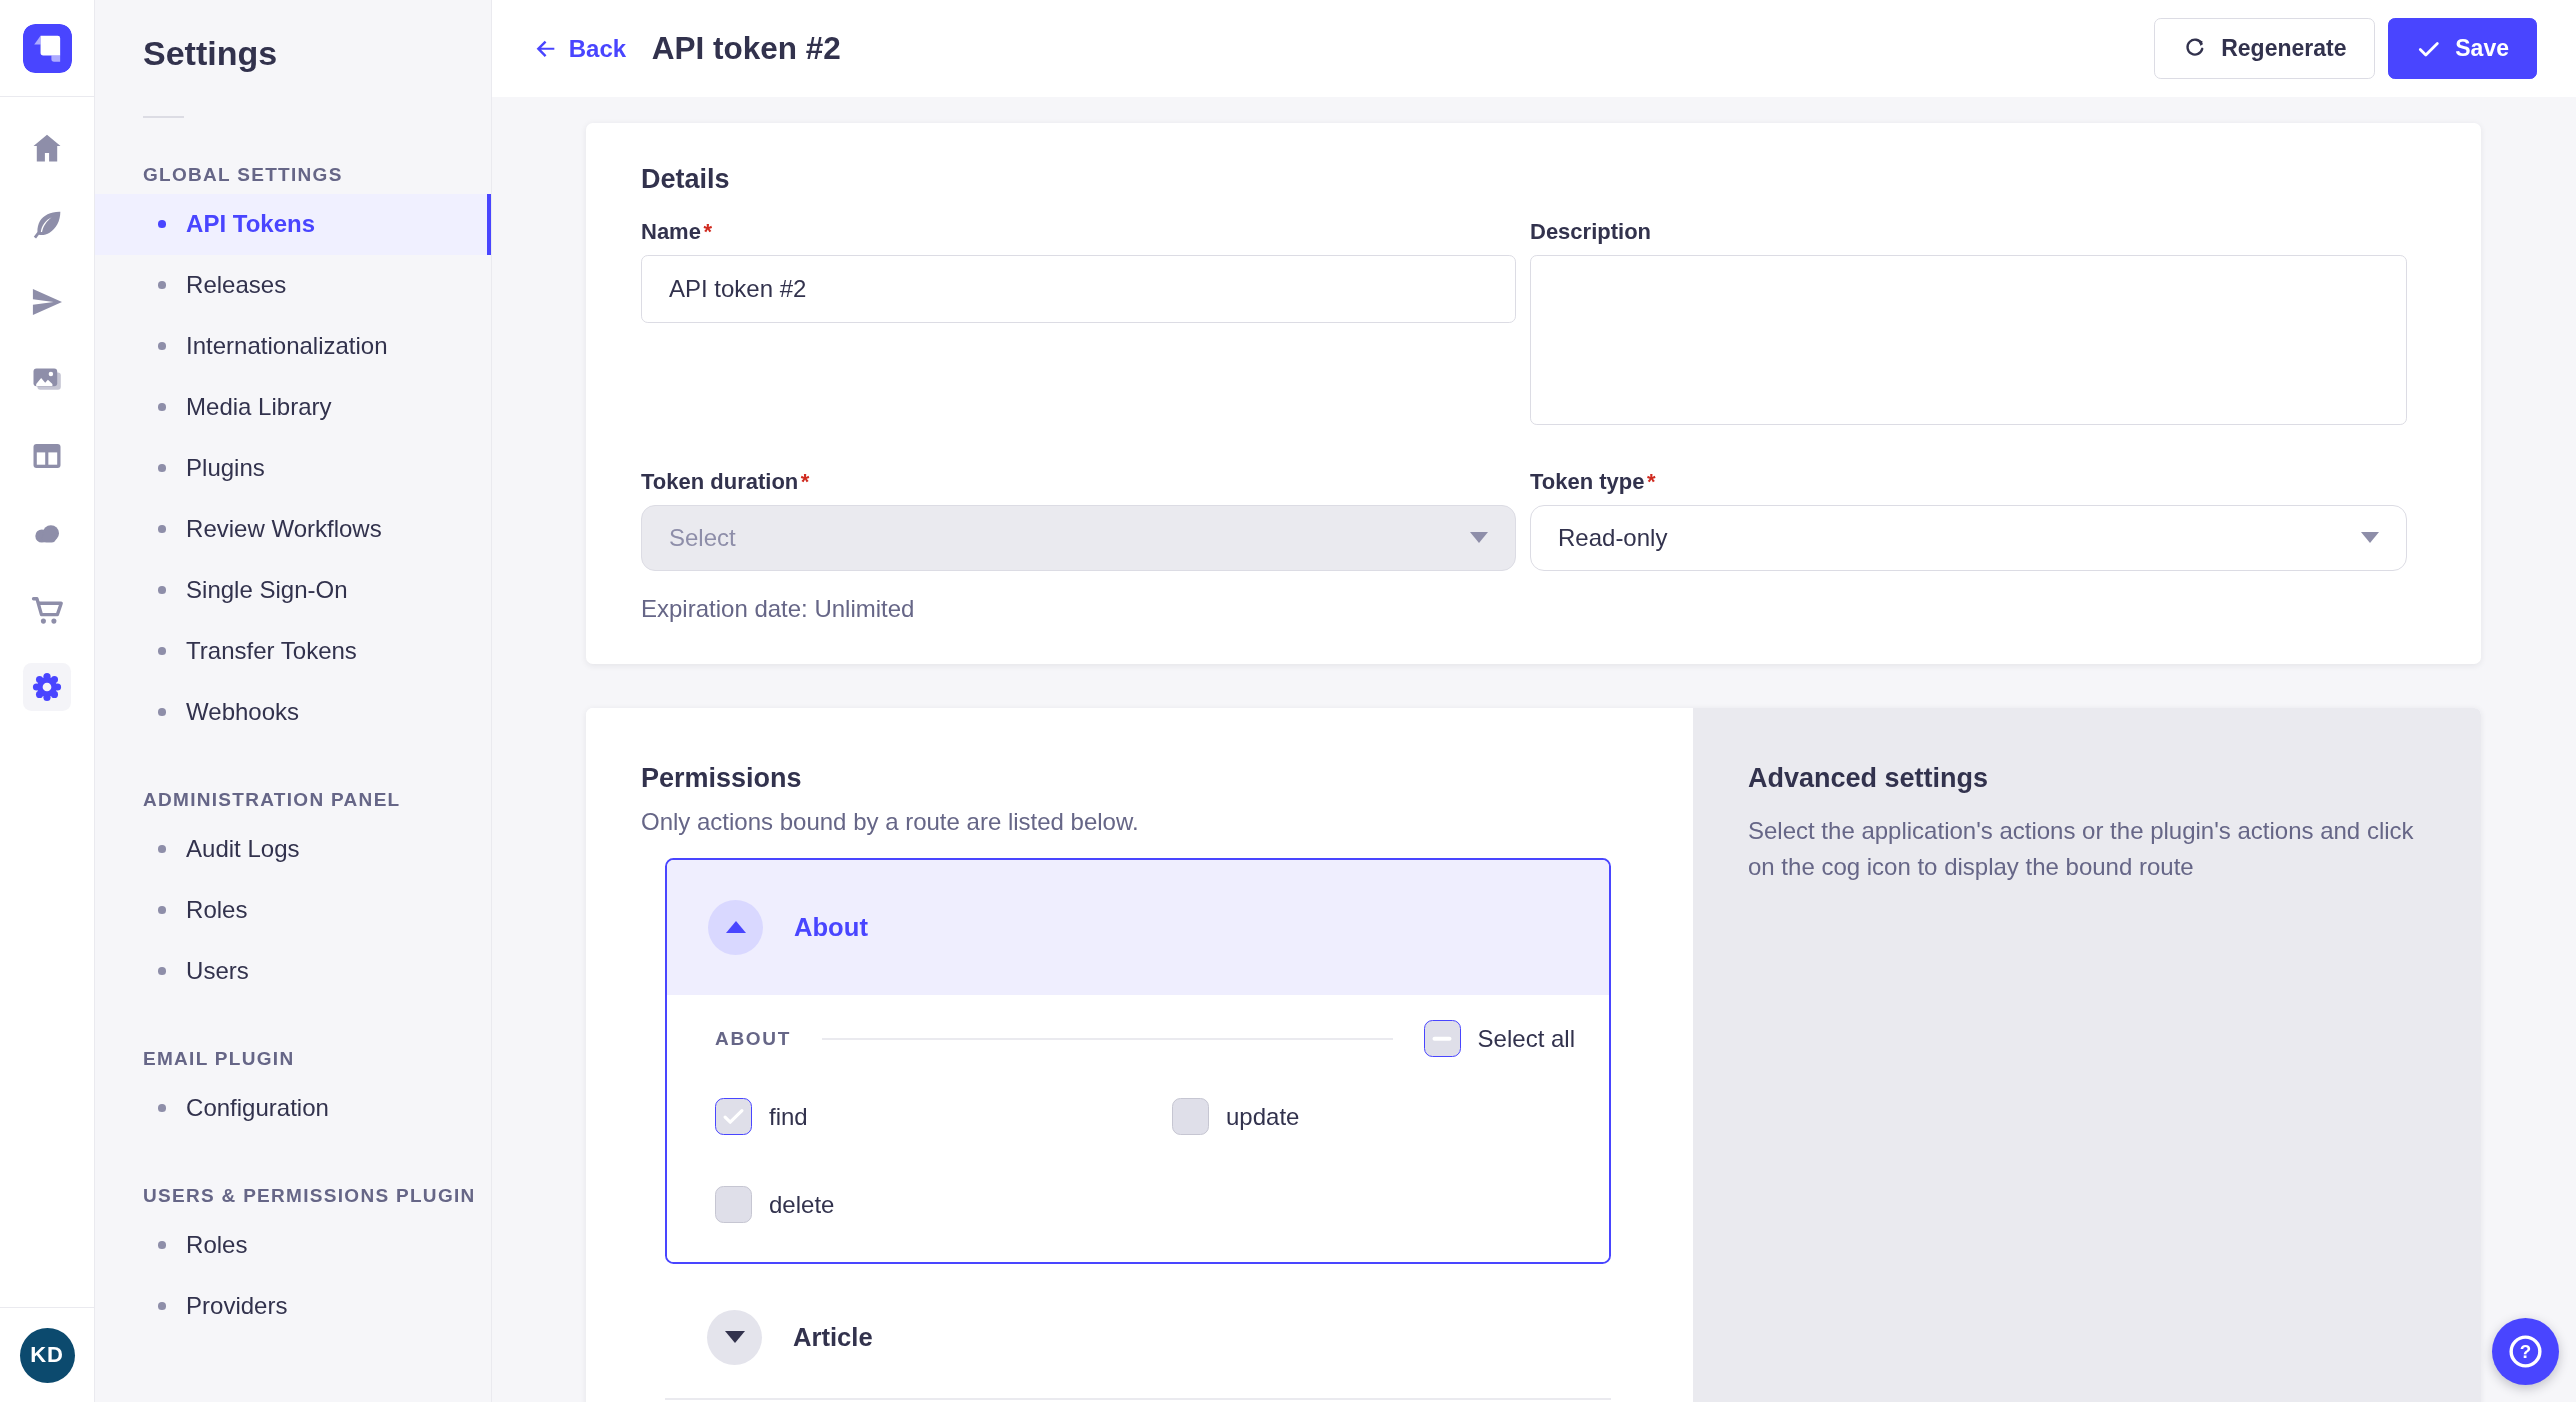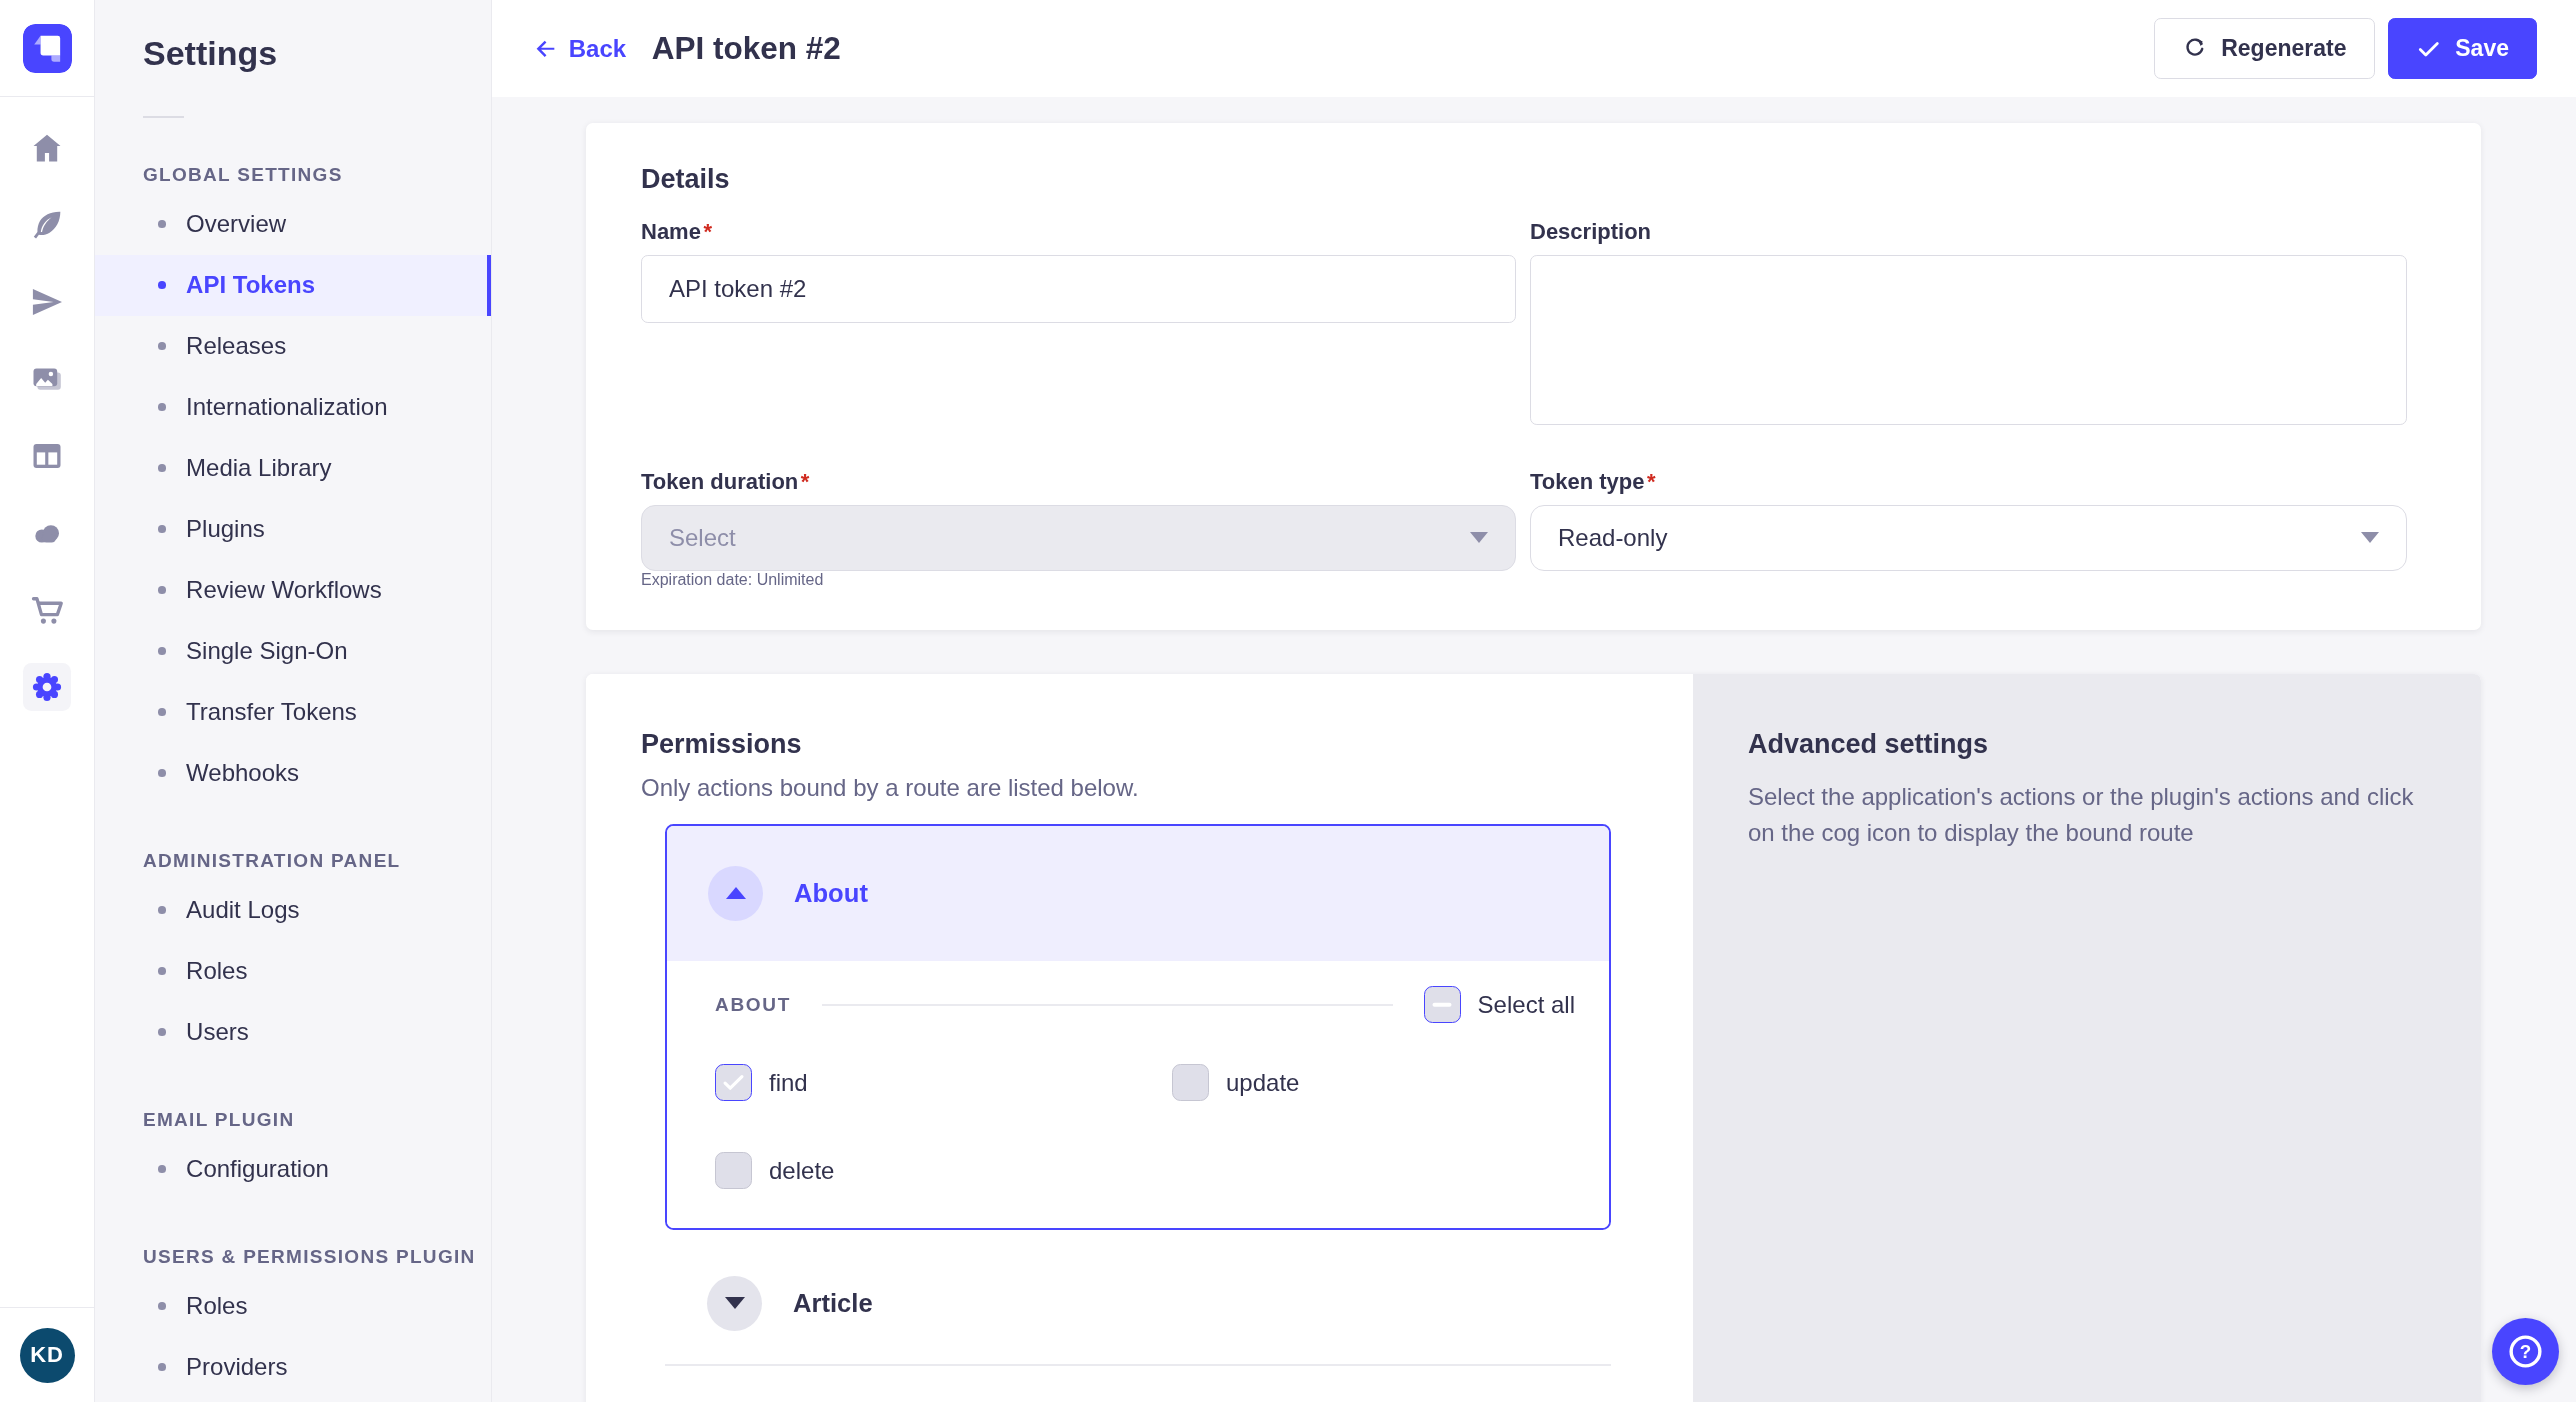--- a/index.html
+++ b/index.html
@@ -43,21 +43,21 @@
   .section-heading { font-size:27px; font-weight:600; color:#32324D; }
   .form-grid { display:grid; grid-template-columns:875px 877px; column-gap:14px; margin-top:24px; align-items:start; }
   .form-grid.row2 { margin-top:41px; }
   .field-label { font-size:22px; font-weight:600; color:#32324D; margin-bottom:10.2px; }
   .req { color:#D02B20; margin-left:2.6px; }
   .text-input { width:100%; height:68px; border:1.7px solid #DCDCE4; border-radius:6.8px; font-size:24px; color:#32324D; padding:0 27px; font-family:inherit; background:#fff; outline:none; }
   .textarea { width:100%; height:170px; border:1.7px solid #DCDCE4; border-radius:6.8px; font-size:24px; color:#32324D; padding:17px 27px; font-family:inherit; resize:none; outline:none; background:#fff; }
   .select { height:66px; border:1.7px solid #DCDCE4; border-radius:14px; display:flex; align-items:center; justify-content:space-between; padding:0 27px; font-size:24px; cursor:pointer; background:#fff; }
   .select.disabled { background:#EAEAEF; color:#8E8EA9; cursor:default; }
   .select .caret { width:0; height:0; border-left:9.4px solid transparent; border-right:9.4px solid transparent; border-top:11px solid #8E8EA9; }
-  .hint { font-size:16px; color:#666687; margin-top:0; }
+  .hint { font-size:24px; color:#666687; margin-top:24px; }
   
   .perm-card { margin-top:44px; display:flex; overflow:hidden; height:1022px; }
   .perm-left { width:1107px; flex:0 0 1107px; padding:55px 55px 0 55px; background:#fff; }
   .perm-sub { font-size:24px; color:#666687; margin-top:13.6px; }
   .accordion { margin:22px 0 0 24px; width:946px; border:2.6px solid #4945FF; border-radius:8.5px; overflow:hidden; background:#fff; }
   .acc-header { background:#EFEEFE; height:135px; display:flex; align-items:center; padding:0 41px; cursor:pointer; }
   .circle-btn { width:55px; height:55px; border-radius:50%; display:flex; align-items:center; justify-content:center; cursor:pointer; flex:0 0 55px; }
   .circle-btn.purple { background:#D9D8FF; }
   .circle-btn.grey { background:#E4E4EC; }
   .tri-up { width:0; height:0; border-left:10.2px solid transparent; border-right:10.2px solid transparent; border-bottom:12px solid #4945FF; }
@@ -164,24 +164,20 @@
   <div class="rail-bottom">
     <div class="avatar">KD</div>
   </div>
 </div>
 
 <div class="nav">
   <div class="nav-title">Settings</div>
   <div class="nav-divider"></div>
 
   <div class="nav-section-label">GLOBAL SETTINGS</div>
-  <div class="nav-item">
-      <span class="dot"></span>
-      <span>Overview</span>
-    </div>
   <div class="nav-item active">
       <span class="dot"></span>
       <span>API Tokens</span>
     </div>
   <div class="nav-item">
       <span class="dot"></span>
       <span>Releases</span>
     </div>
   <div class="nav-item">
       <span class="dot"></span>

